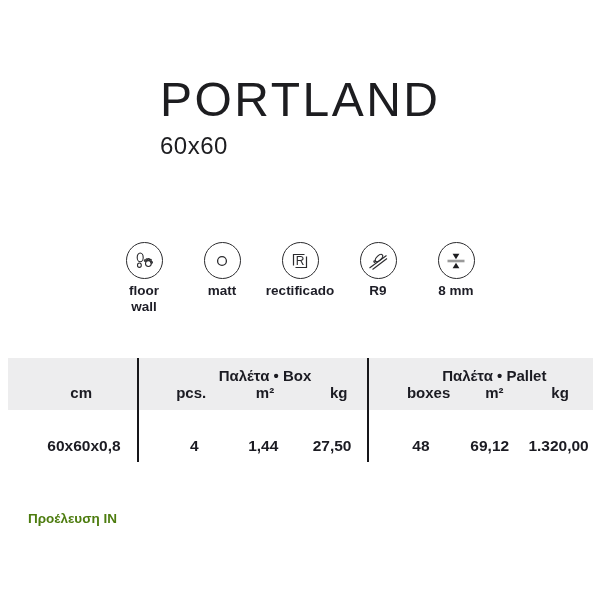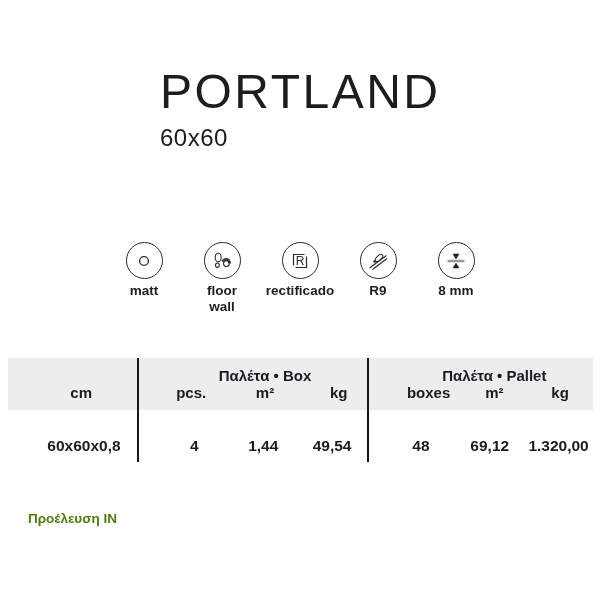--- a/index.html
+++ b/index.html
@@ -4,21 +4,21 @@
 <style>
   * { margin: 0; padding: 0; box-sizing: border-box; }
   html, body { width: 600px; height: 600px; background: #ffffff; overflow: hidden; }
   body {
     position: relative;
     font-family: "Liberation Sans", sans-serif;
     color: #1e1e24;
   }
 
   
-  .title-block { position: absolute; left: 160px; top: 68px; }
+  .title-block { position: absolute; left: 160px; top: 76px; }
   .product-title {
     font-size: 48px;
     font-weight: 300;
     letter-spacing: 2.5px;
     color: #1d1d20;
     line-height: 1.0;
   }
   .product-size {
     margin-top: 8px;
     font-size: 24px;
@@ -167,29 +167,20 @@
 </head>
 <body>
 
 <div class="title-block">
   <div class="product-title">PORTLAND</div>
   <div class="product-size">60x60</div>
 </div>
 
 <div class="icons-row">
 
-
-  <div class="icon-item">
-    <div class="icon-circle">
-      <svg class="icon-svg" width="24" height="24" viewBox="0 0 24 24" fill="none" stroke="#2b2b2e" stroke-width="1.3">
-        <circle cx="12" cy="12" r="4.4"></circle>
-      </svg>
-    </div>
-    <div class="icon-label">matt</div>
-  </div>
 
   <div class="icon-item">
     <div class="icon-circle">
       <svg class="icon-svg" width="24" height="24" viewBox="0 0 24 24" fill="none" stroke="#2b2b2e" stroke-width="1.1">
         <ellipse cx="8.2" cy="8.4" rx="3" ry="4.4"></ellipse>
         <ellipse cx="7.4" cy="16.2" rx="1.9" ry="2.2"></ellipse>
         <circle cx="16.4" cy="14.6" r="2.9"></circle>
         <circle cx="13.1" cy="11.6" r="0.85"></circle>
         <circle cx="14.9" cy="10.7" r="0.85"></circle>
         <circle cx="16.7" cy="10.5" r="0.85"></circle>
@@ -198,20 +189,29 @@
       </svg>
     </div>
     <div class="icon-label">
       <div>floor</div>
       <div>wall</div>
     </div>
   </div>
 
   <div class="icon-item">
     <div class="icon-circle">
+      <svg class="icon-svg" width="24" height="24" viewBox="0 0 24 24" fill="none" stroke="#2b2b2e" stroke-width="1.3">
+        <circle cx="12" cy="12" r="4.4"></circle>
+      </svg>
+    </div>
+    <div class="icon-label">matt</div>
+  </div>
+
+  <div class="icon-item">
+    <div class="icon-circle">
       <svg class="icon-svg" width="24" height="24" viewBox="0 0 24 24" fill="none" stroke="#2b2b2e" stroke-width="1.2">
         <path d="M5.5 16.5 V5.5 H16.5"></path>
         <path d="M18.5 7.5 V18.5 H7.5"></path>
         <text x="12" y="16.2" text-anchor="middle" stroke="none" fill="#2b2b2e" style="font-family:'Liberation Sans',sans-serif;font-size:12px;font-weight:500;">R</text>
       </svg>
     </div>
     <div class="icon-label">rectificado</div>
   </div>
 
   <div class="icon-item">
@@ -273,21 +273,21 @@
     </div>
   </div>
 
   <div class="trow">
     <div class="g-cm">
       <span class="cell-value">60x60x0,8</span>
     </div>
     <div class="g-box g-cols">
       <span>4</span>
       <span>1,44</span>
-      <span>49,54</span>
+      <span>27,50</span>
     </div>
     <div class="g-pal g-cols">
       <span>48</span>
       <span>69,12</span>
       <span>1.320,00</span>
     </div>
   </div>
 </div>
 
 <div class="origin-note">Προέλευση IN</div>

